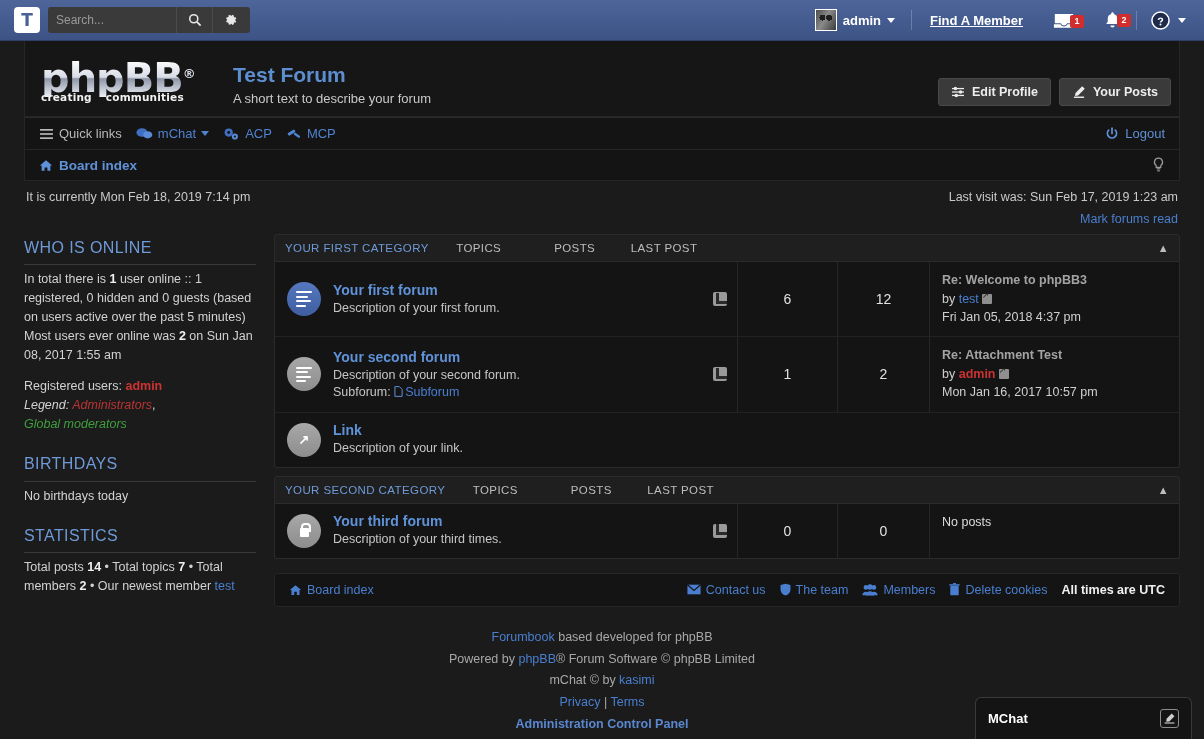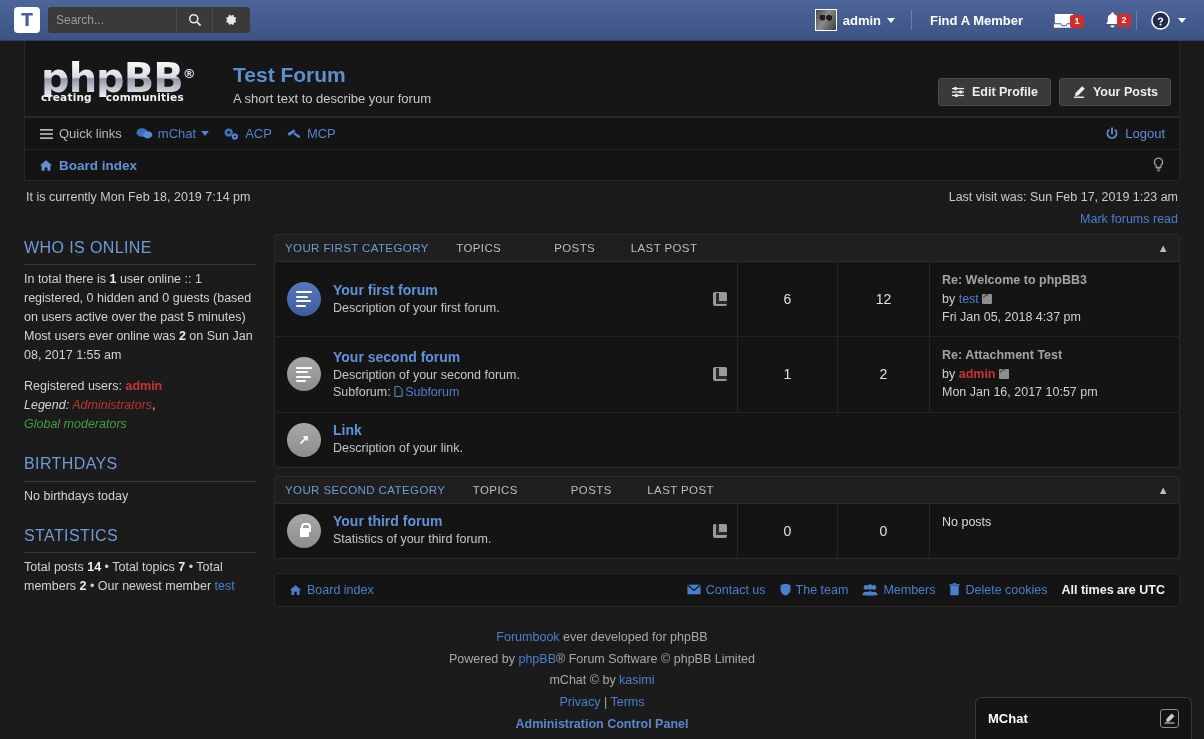--- a/index.html
+++ b/index.html
@@ -97,21 +97,21 @@
   .caret-down {
     width: 0; height: 0;
     border-left: 4px solid transparent;
     border-right: 4px solid transparent;
     border-top: 5px solid #ffffff;
     display: inline-block;
   }
   .tb-sep { width: 1px; height: 20px; background: rgba(255,255,255,0.22); margin: 0 2px; }
   .tb-link {
     color: #ffffff; font-weight: bold; font-size: 13px;
-    padding: 0 16px; cursor: pointer; white-space: nowrap;
+    padding: 0 16px; cursor: pointer; white-space: nowrap; text-decoration: underline;
   }
   .tb-icon-wrap {
     position: relative;
     padding: 0 14px;
     display: flex; align-items: center;
     cursor: pointer;
   }
   .tb-badge {
     position: absolute;
     top: 3px; right: 5px;
@@ -717,21 +717,21 @@
               <span class="collapse-ic">▲</span>
             </div>
             <div class="cat-body">
               <div class="frow">
                 <div class="f-main">
                   <span class="f-icon read">
                     <span class="ic-lock"></span>
                   </span>
                   <span class="f-text">
                     <span class="f-name" style="display:block">Your third forum</span>
-                    <span class="f-desc" style="display:block">Statistics of your third forum.</span>
+                    <span class="f-desc" style="display:block">Description of your third times.</span>
                   </span>
                 </div>
                 <span class="rss"></span>
                 <div class="f-count topics">0</div>
                 <div class="f-count posts">0</div>
                 <div class="f-last"><span class="noposts">No posts</span></div>
               </div>
             </div>
           </div>
         </div>
@@ -777,21 +777,21 @@
           </div>
           <div class="foot-utc">All times are UTC</div>
         </div>
       </div>
     </div>
 
   </div>
 
   <div class="credits">
     <div class="row">
-      <a href="#">Forumbook</a><span> ever developed for phpBB</span>
+      <a href="#">Forumbook</a><span> based developed for phpBB</span>
     </div>
     <div class="row">
       <span>Powered by </span><a href="#">phpBB</a><span>® Forum Software © phpBB Limited</span>
     </div>
     <div class="row">
       <span>mChat © by </span><a href="#">kasimi</a>
     </div>
     <div class="row">
       <a href="#">Privacy</a><span> | </span><a href="#">Terms</a>
     </div>

